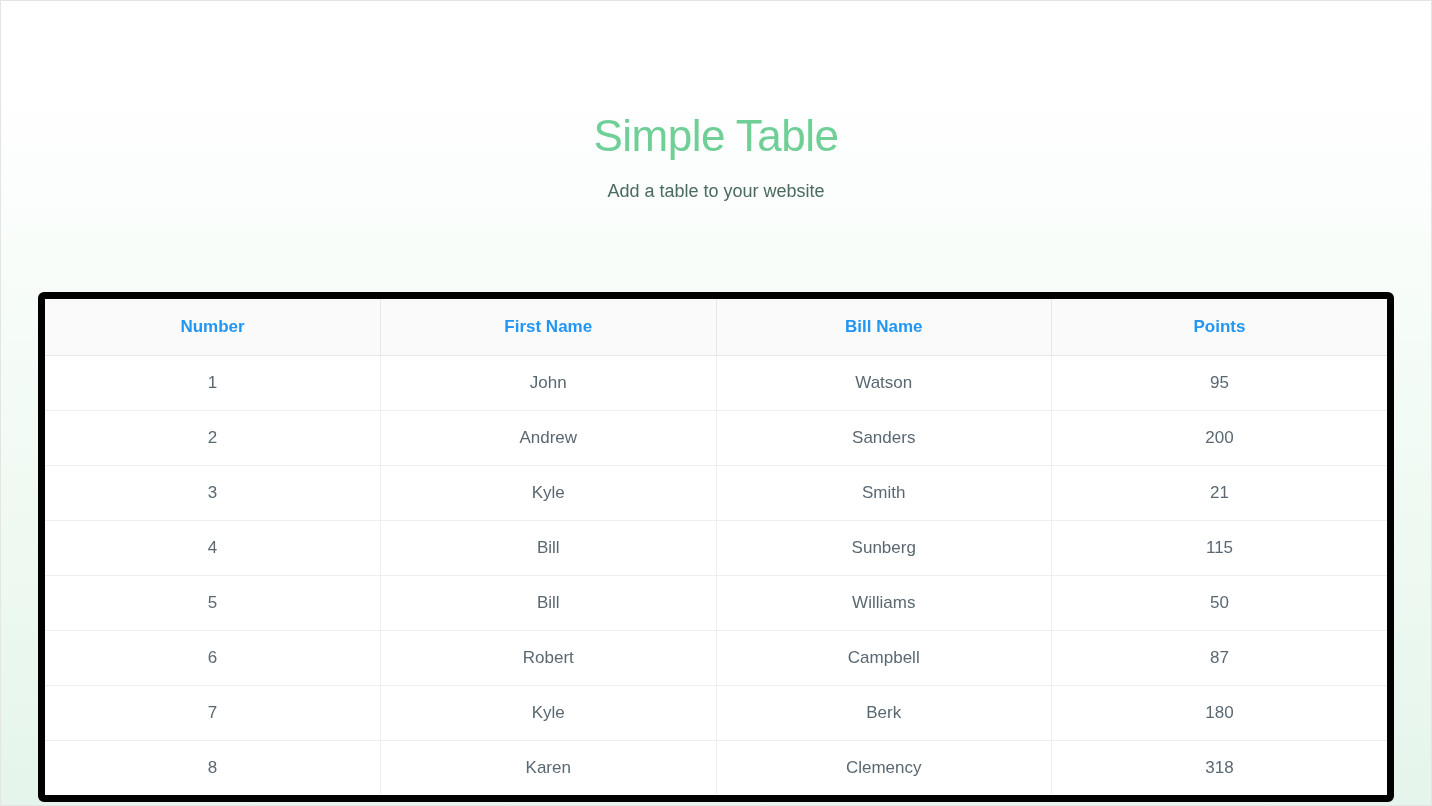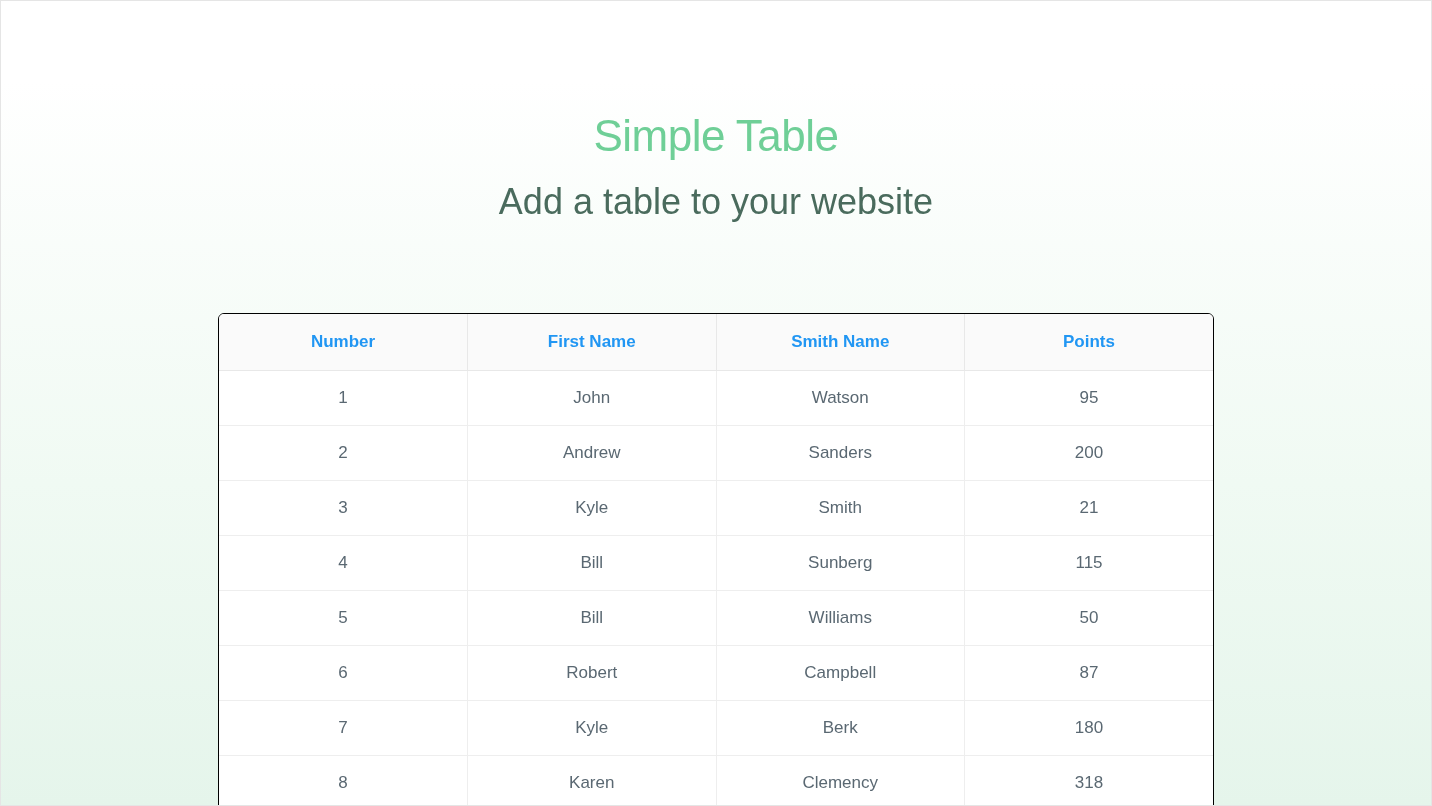--- a/index.html
+++ b/index.html
@@ -23,29 +23,29 @@
       width: 100%;
     }
     .title {
       font-size: 44px;
       font-weight: 400;
       color: #6fcf97;
       margin-bottom: 20px;
       letter-spacing: -0.5px;
     }
     .subtitle {
-      font-size: 36px;
+      font-size: 18px;
       font-weight: 400;
       color: #4a6b5d;
       margin-bottom: 90px;
     }
     .table-wrapper {
-      width: 996px;
+      width: 1356px;
       background: #ffffff;
-      border: 1px solid #000000;
+      border: 7px solid #000000;
       border-radius: 6px;
       overflow: hidden;
     }
     table {
       width: 100%;
       border-collapse: collapse;
       table-layout: fixed;
     }
     thead th {
       background: #fafafa;
@@ -83,21 +83,21 @@
 <div class="container">
   <h1 class="title">Simple Table</h1>
   <p class="subtitle">Add a table to your website</p>
 
   <div class="table-wrapper">
     <table>
       <thead>
         <tr>
           <th>Number</th>
           <th>First Name</th>
-          <th>Smith Name</th>
+          <th>Bill Name</th>
           <th>Points</th>
         </tr>
       </thead>
       <tbody>
         <tr>
           <td>1</td>
           <td>John</td>
           <td>Watson</td>
           <td>95</td>
         </tr>

